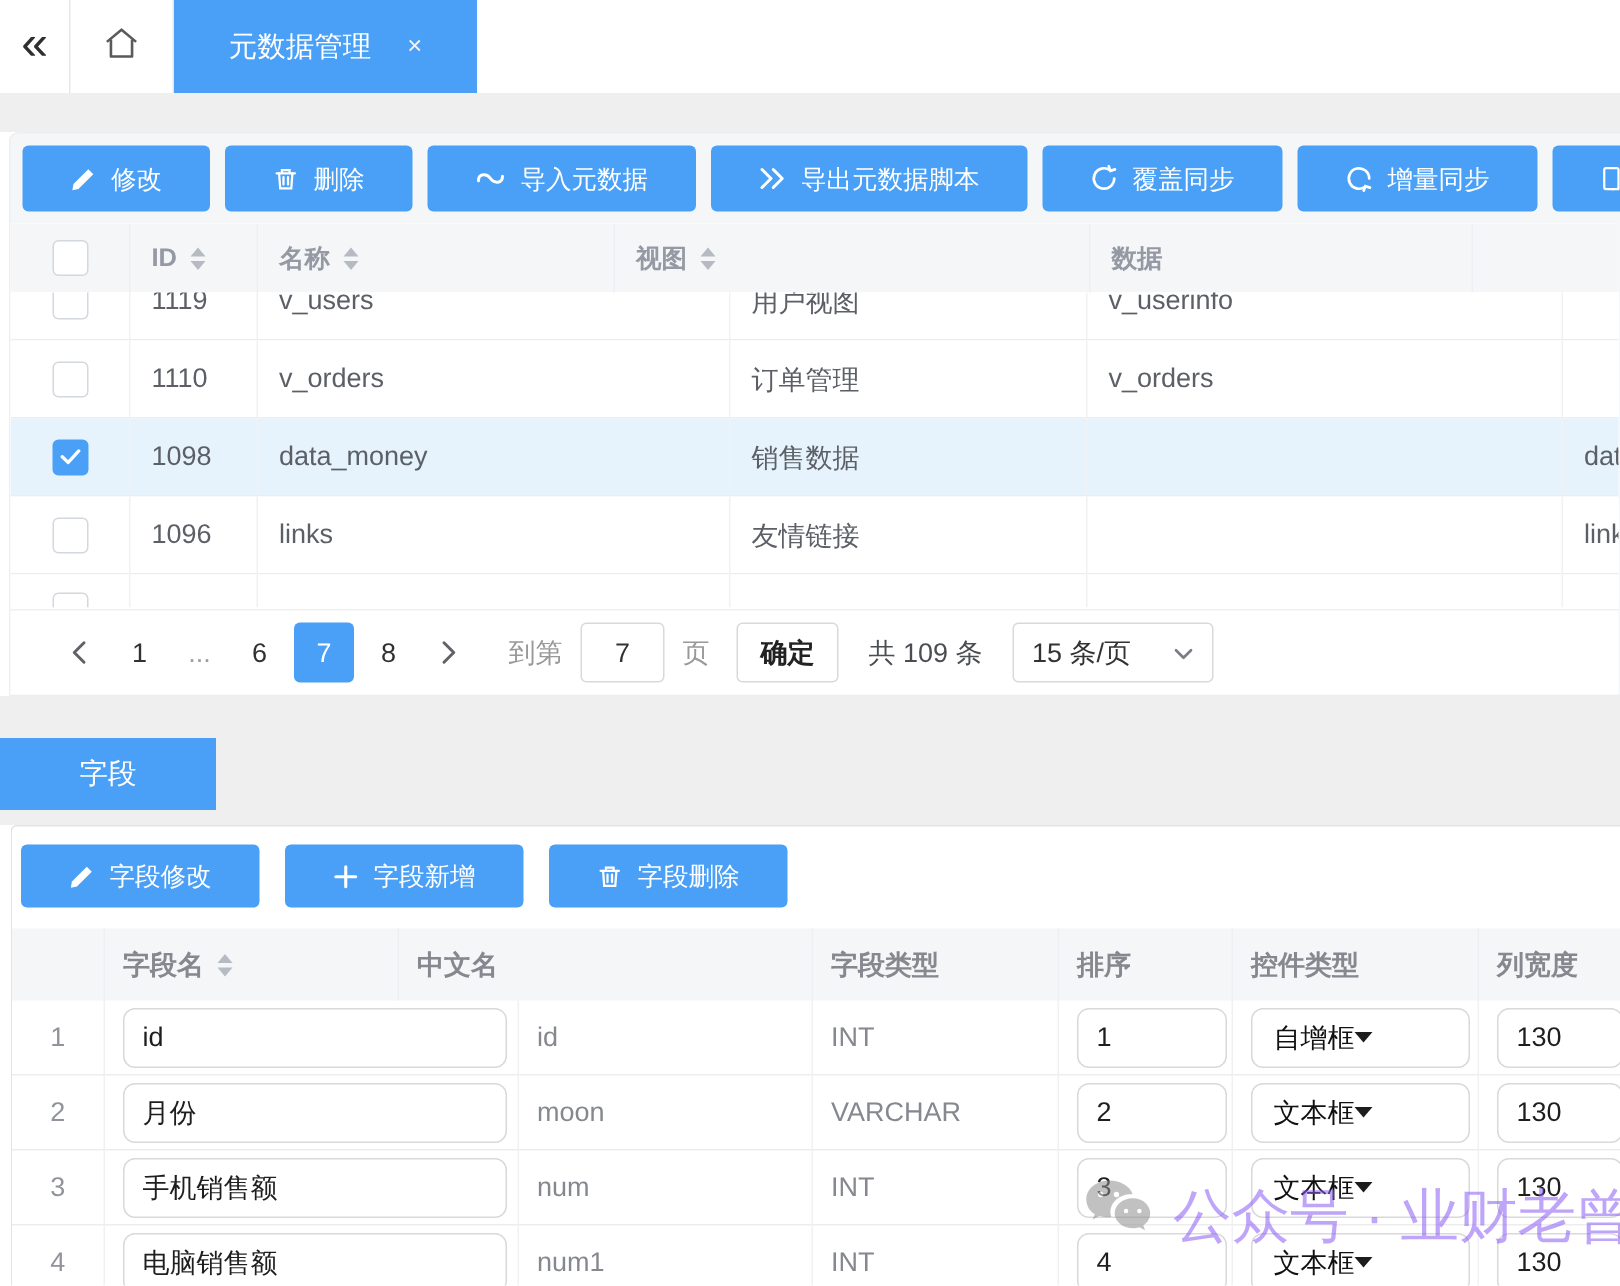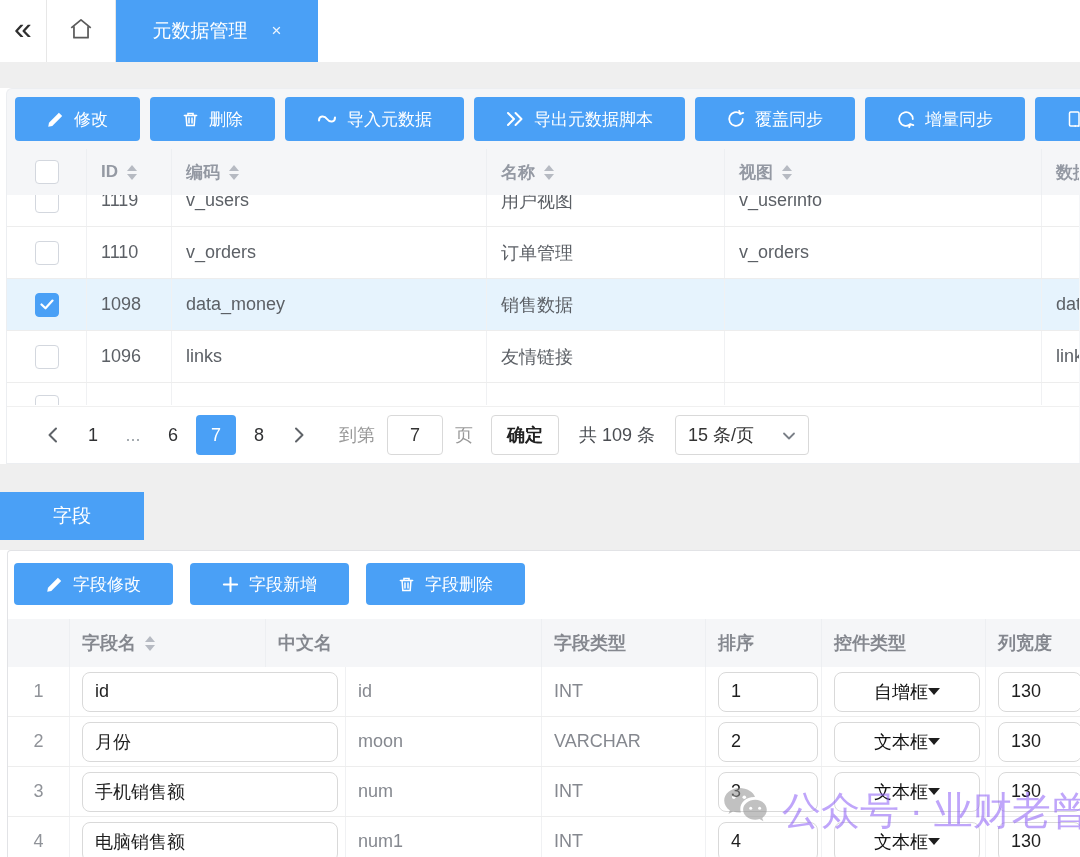--- a/index.html
+++ b/index.html
@@ -104,21 +104,21 @@
   .f3{width:164px;}
   .f4{width:116px;}
   .f5{width:164px;}
   .f6{width:140px;}
   .cell-input{height:40px;border:1px solid #d9d9d9;border-radius:8px;padding:0 12px;font-size:18px;
     color:#1e1e1e;font-family:inherit;background:#fff;}
   .cn-input{width:256px;}
   .sort-input{width:100px;}
   .width-input{width:84px;}
   .ctl-select{width:146px;height:40px;border:1px solid #d9d9d9;border-radius:8px;display:flex;
-    align-items:center;justify-content:center;padding:0 14px;font-size:18px;color:#111;
+    align-items:center;justify-content:flex-start;padding:0 14px;font-size:18px;color:#111;
     cursor:pointer;background:#fff;}
   .caret{width:0;height:0;border-left:6px solid transparent;border-right:6px solid transparent;
     border-top:7px solid #1d1d1d;}
   
   .watermark{position:absolute;left:722px;top:784px;display:flex;align-items:center;gap:10px;
     color:#8b5cf6;font-size:39px;opacity:.55;pointer-events:none;z-index:20;white-space:nowrap;}
 </style>
 </head>
 <body>
 
@@ -208,27 +208,20 @@
     </button>
   </div>
 
   <div class="mtable">
     <div class="mhead">
       <div class="mhcell c0">
         <span class="cb"></span>
       </div>
       <div class="mhcell c1">
         <span>ID</span>
-        <span class="sort">
-            <i class="tri-up"></i>
-            <i class="tri-down"></i>
-          </span>
-      </div>
-      <div class="mhcell c2">
-        <span>编码</span>
         <span class="sort">
             <i class="tri-up"></i>
             <i class="tri-down"></i>
           </span>
       </div>
       <div class="mhcell c3">
         <span>名称</span>
         <span class="sort">
             <i class="tri-up"></i>
             <i class="tri-down"></i>

